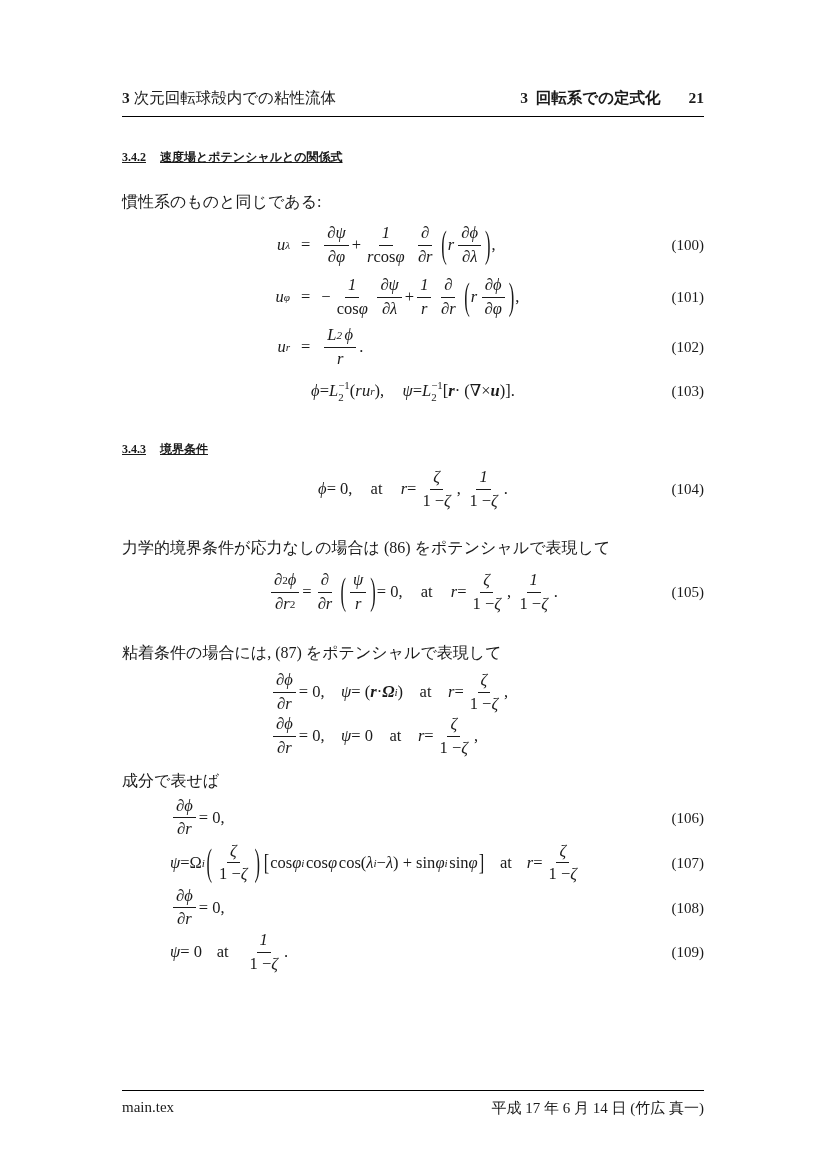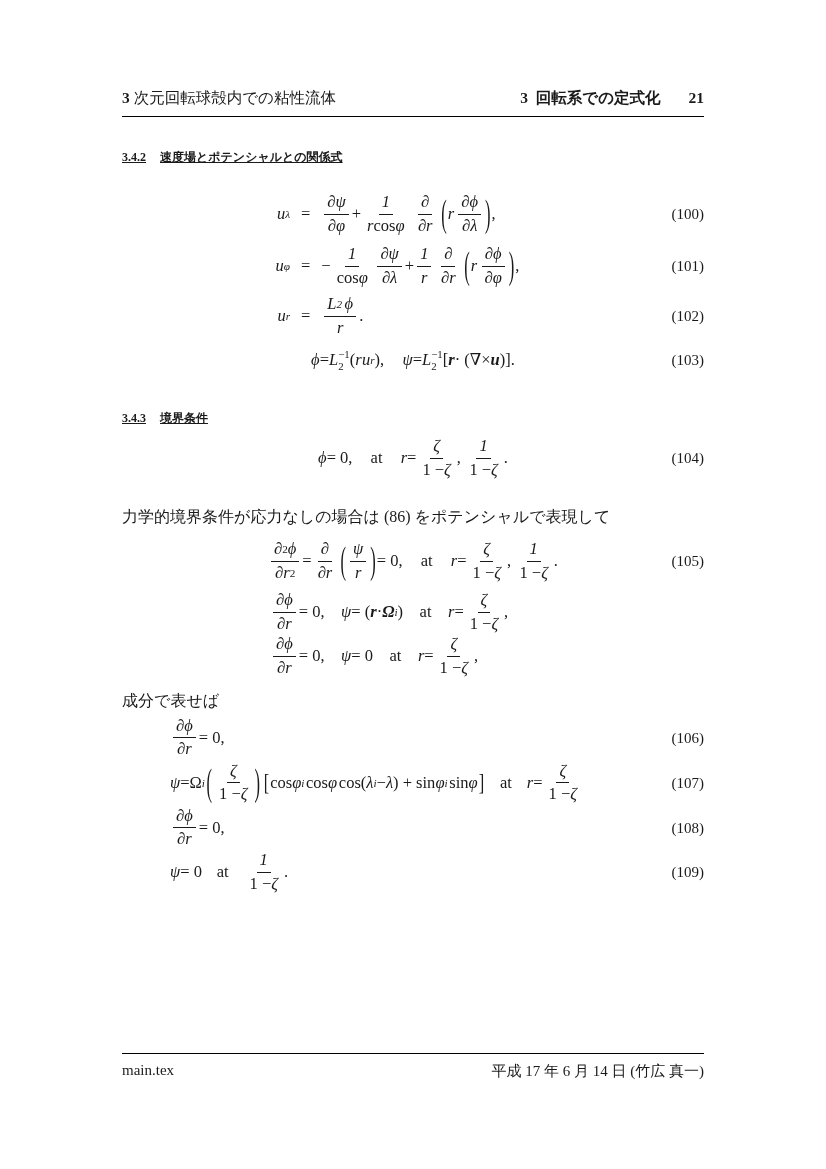--- a/index.html
+++ b/index.html
@@ -47,39 +47,40 @@
   .mfrac { display:inline-flex; flex-direction:column; align-items:center;
            vertical-align:middle; margin:0 3px; line-height:1.25; }
   .mfrac > .fn { display:inline-flex; align-items:center; padding:0 3px 1px 3px;
                  border-bottom:1px solid #1a1a1a; justify-content:center; }
   .mfrac > .fd { display:inline-flex; align-items:center; padding:1px 3px 0 3px; justify-content:center; }
   .mgroup { display:inline-flex; align-items:center; }
   .mfence { display:inline-block; font-style:normal; font-weight:300;
             margin:0 1px; transform-origin:center; }
   .msp { display:inline-block; }
 
-  .footer { position:absolute; left:122px; top:1053px; width:582px;
+  .footer { position:absolute; left:122px; top:1090px; width:582px;
             border-top:1.5px solid #000; padding-top:8px;
             display:flex; justify-content:space-between; font-size:15px; }
 </style>
 </head>
 <body>
 
 <div class="page">
 
   <div class="header">
     <span class="hl"><b>3</b><span>次元回転球殻内での粘性流体</span></span>
     <span class="hr"><span>3</span>&nbsp;&nbsp;<span>回転系での定式化</span><span class="pgnum">21</span></span>
   </div>
 
   <div class="sec-heading">
     <span class="sec-num">3.4.2</span><span>速度場とポテンシャルとの関係式</span>
   </div>
 
   <div class="para">
+    <div>慣性系のものと同じである:</div>
   </div>
 
   <div class="eq-group">
     <div class="eq" style="min-height:52px;">
         <span class="lhs">
           <span class="mi">u</span>
           <span class="mi msub">λ</span>
         </span>
         <span class="rel">=</span>
         <span class="body">
@@ -349,20 +350,21 @@
           <span class="fd">
             <span class="mr">1 − </span>
             <span class="mi">ζ</span>
           </span>
         </span>
         <span class="mr">.</span>
       </span>
       <span class="num">(105)</span>
     </div>
 
+  <div class="para" style="margin-top:22px;">粘着条件の場合には, (87) をポテンシャルで表現して</div>
 
   <div style="margin-top:4px;">
     <div class="eq left148" style="min-height:44px;">
         <span class="body">
           <span class="mfrac">
             <span class="fn">
               <span class="mi">∂ϕ</span>
             </span>
             <span class="fd">
               <span class="mi">∂r</span>

